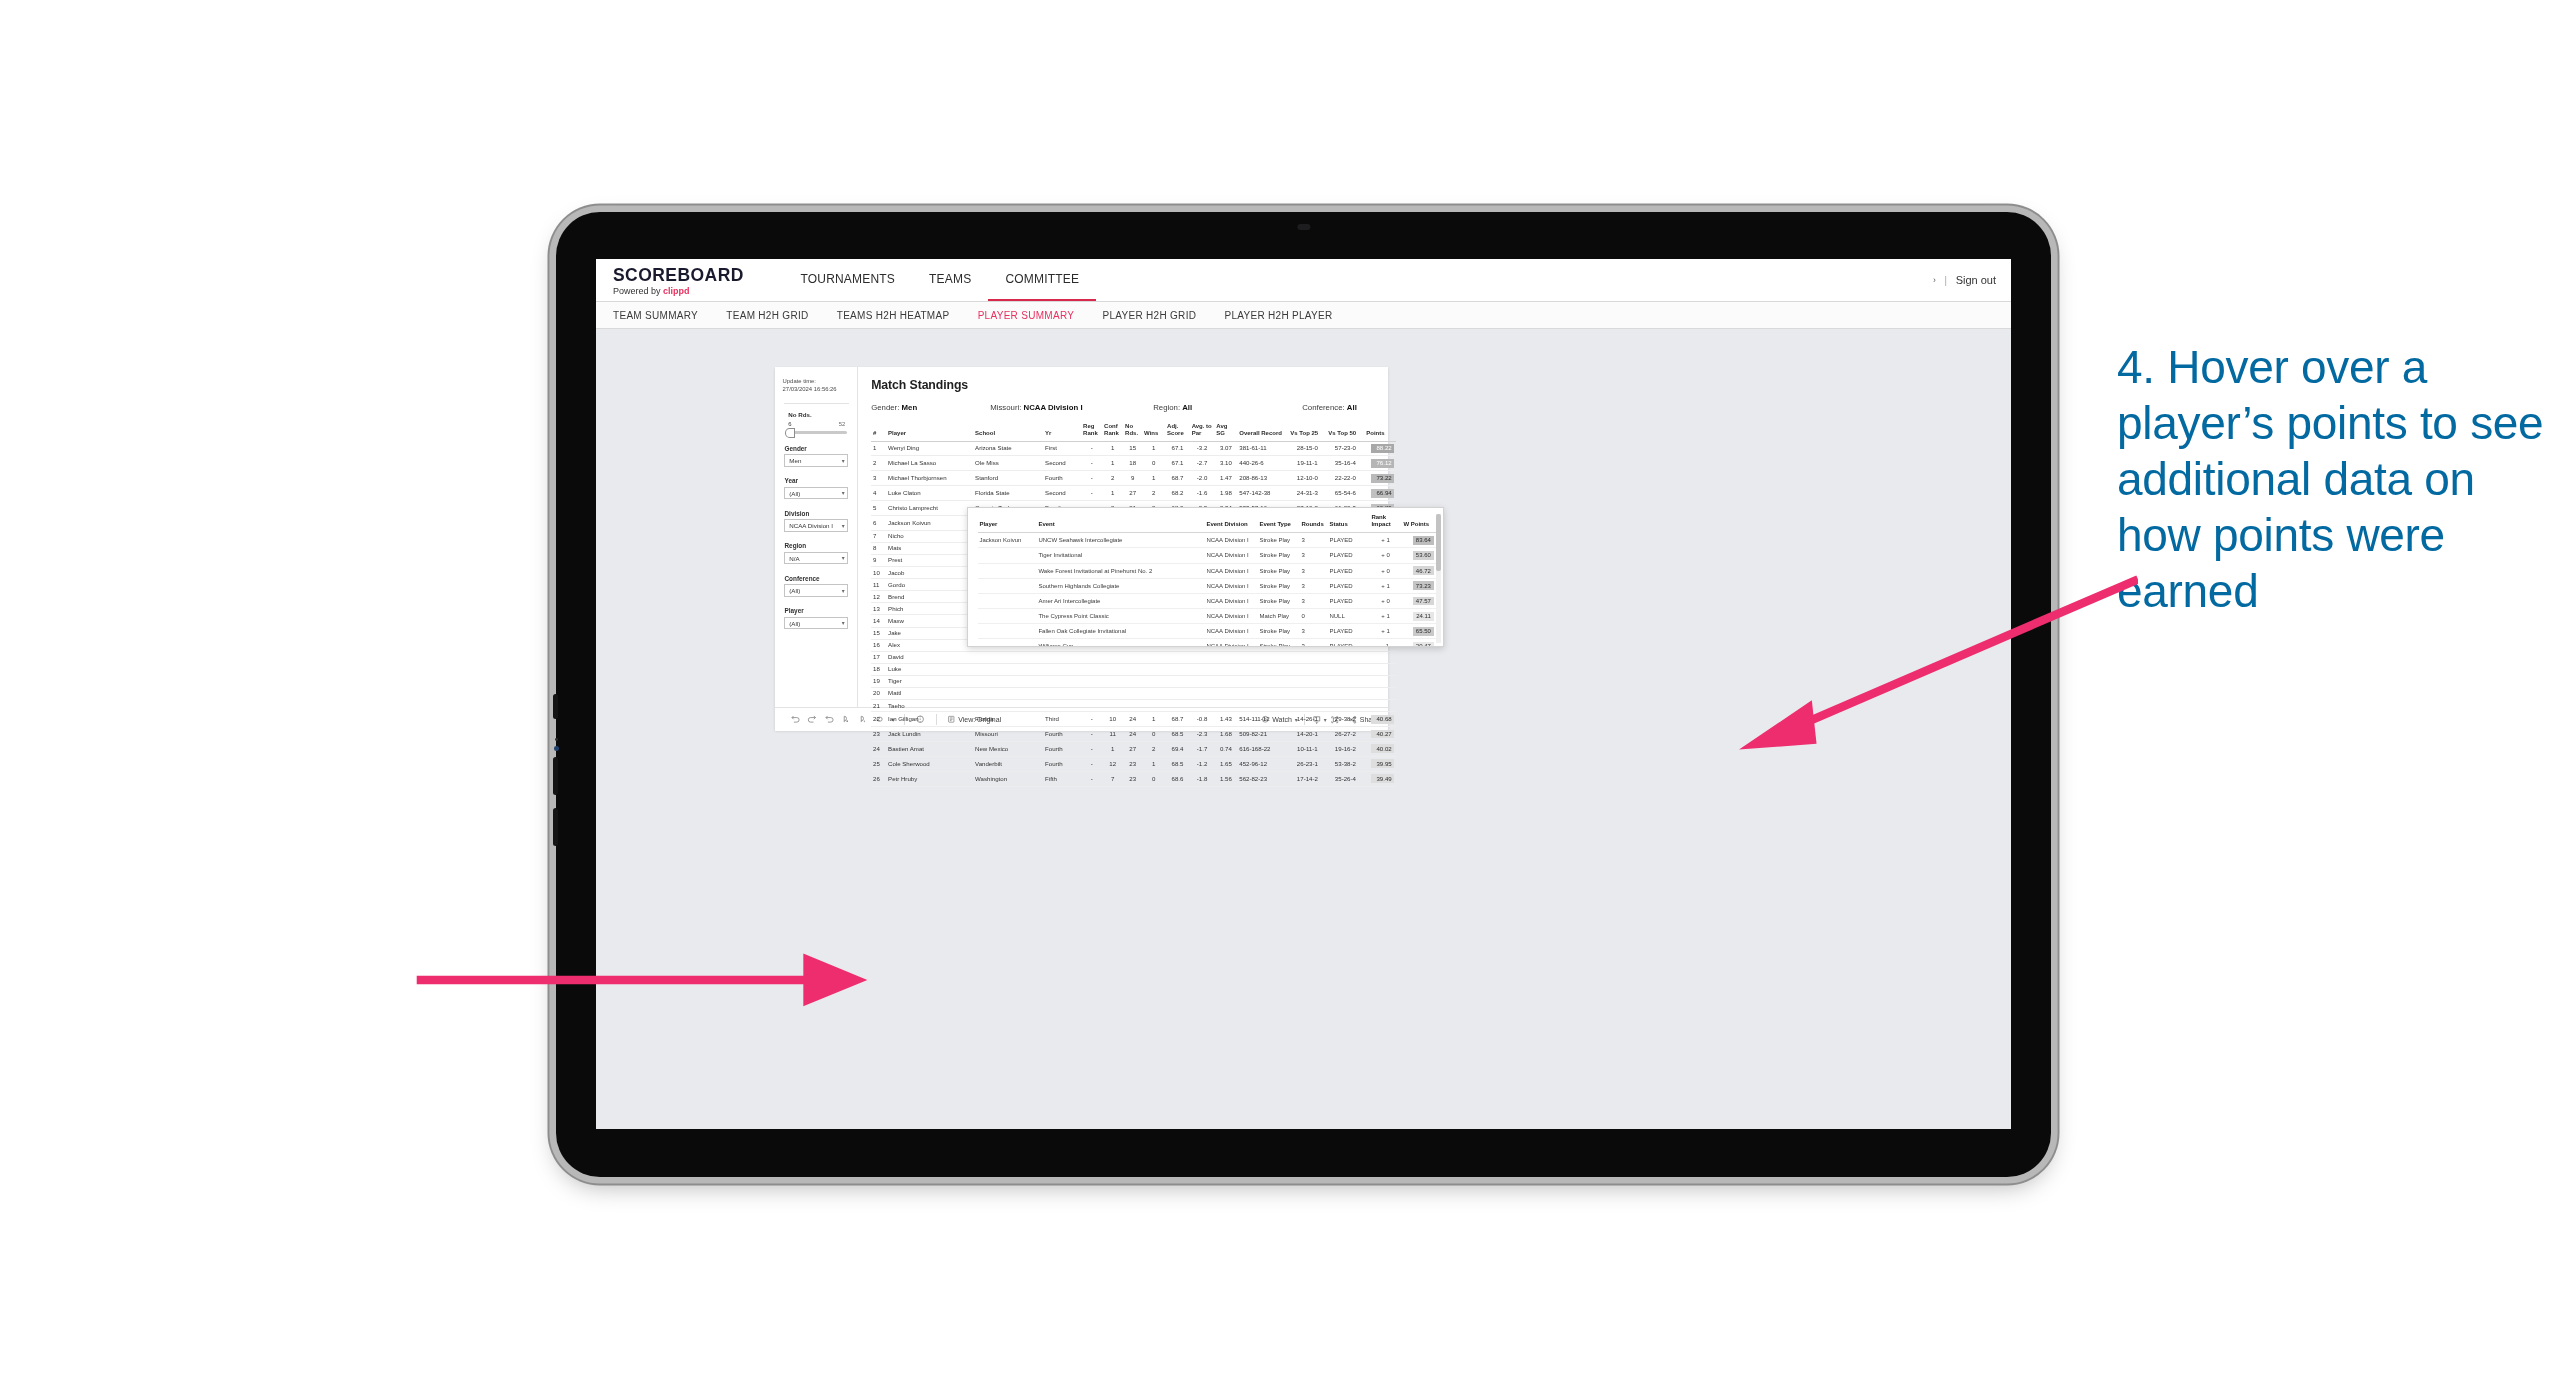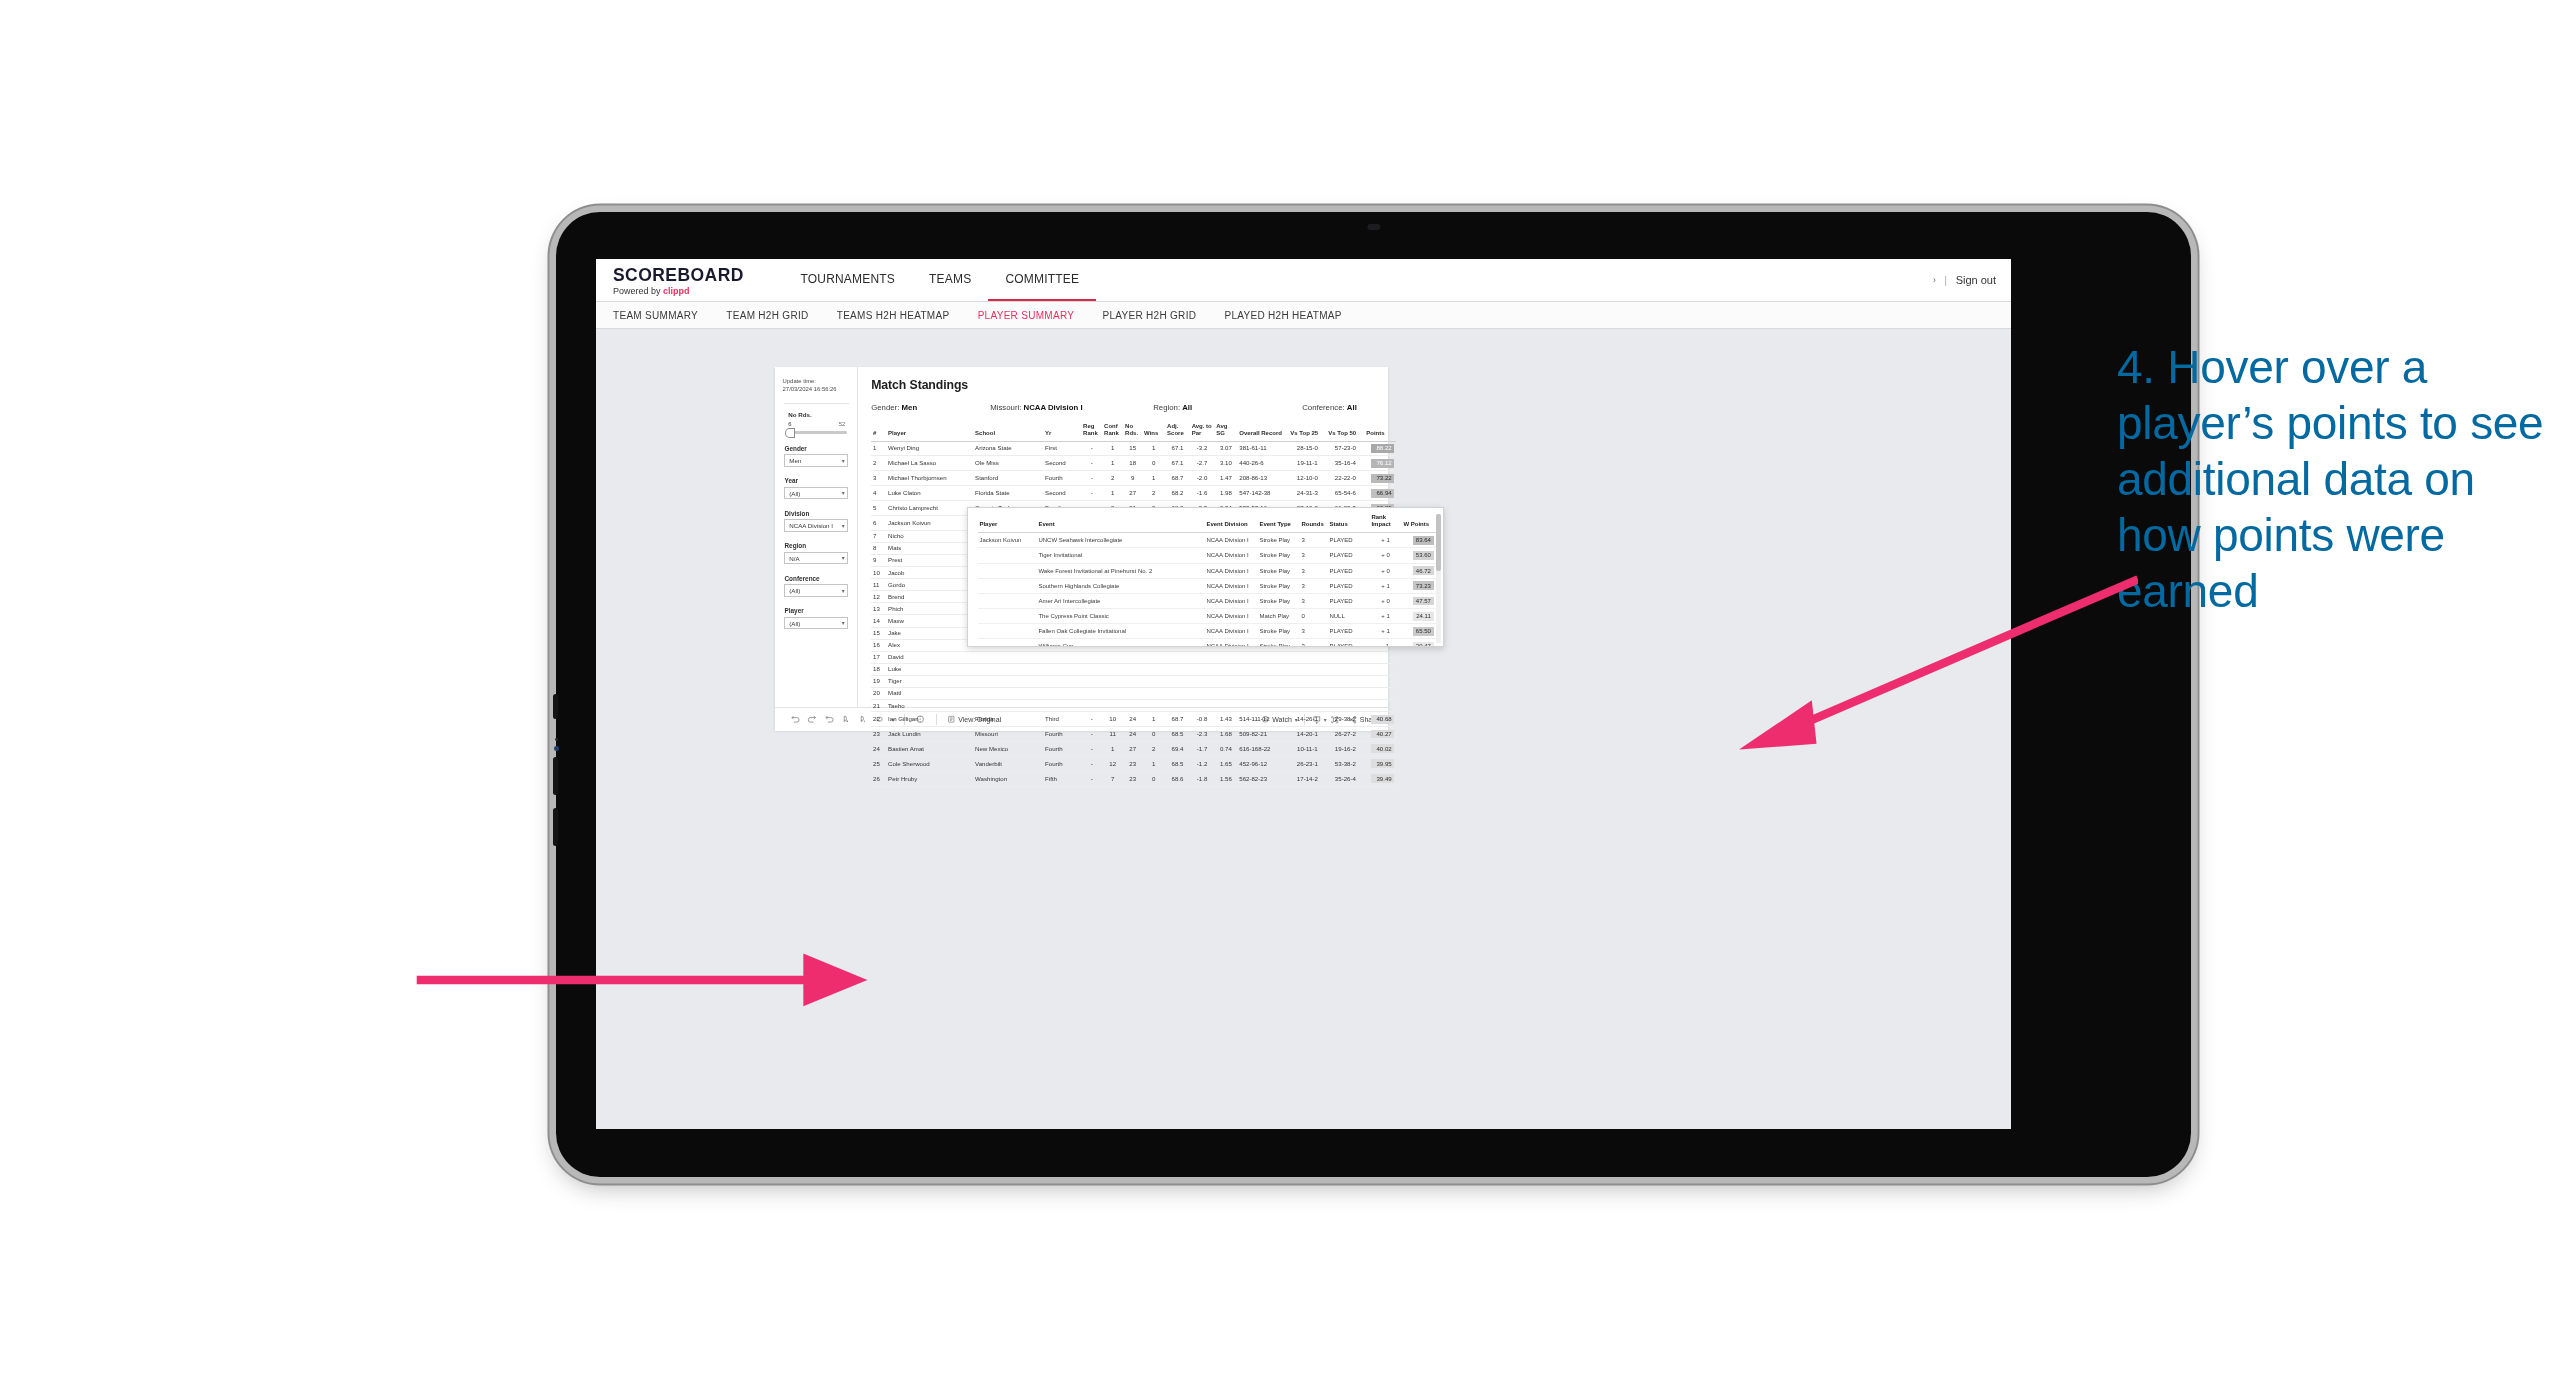--- a/index.html
+++ b/index.html
@@ -7,21 +7,21 @@
     width: 2576px; height: 1386px;
     background: #ffffff;
     font-family: "Liberation Sans", sans-serif;
     overflow: hidden;
   }
   #stage { position: relative; width: 2576px; height: 1386px; background: #fff; }
 
   
   #tablet {
     position: absolute; left: 556px; top: 212px;
-    width: 1635px; height: 965px;
+    width: 1495px; height: 965px;
     background: #0a0a0a;
     border-radius: 44px;
     box-shadow: 0 0 0 6.6px #b8b8b8, 0 0 0 8.5px #8d8d8d, 0 9.5px 24.6px rgba(0,0,0,0.28);
   }
   #camera {
     position: absolute; left: 50%; top: 12.3px; transform: translateX(-50%);
     width: 13.2px; height: 5.7px; border-radius: 3.8px; background: #1d1d1f;
   }
   .side-btn { position: absolute; background: #141414; border-radius: 2.8px; }
   #btn-a { left: -2.8px; top: 482px;  width: 4.7px; height: 24.6px; }
@@ -242,21 +242,21 @@
           <span>Sign out</span>
         </div>
       </div>
 
       <div id="subnav">
         <div class="subnav-item">TEAM SUMMARY</div>
         <div class="subnav-item">TEAM H2H GRID</div>
         <div class="subnav-item">TEAMS H2H HEATMAP</div>
         <div class="subnav-item active">PLAYER SUMMARY</div>
         <div class="subnav-item">PLAYER H2H GRID</div>
-        <div class="subnav-item">PLAYED H2H HEATMAP</div>
+        <div class="subnav-item">PLAYER H2H PLAYER</div>
       </div>
 
       <div id="workspace">
         <div id="vizcard">
 
           <div id="vizbody">
 
             <div id="filters">
               <div class="update-label">
                 <div>Update time:</div>

